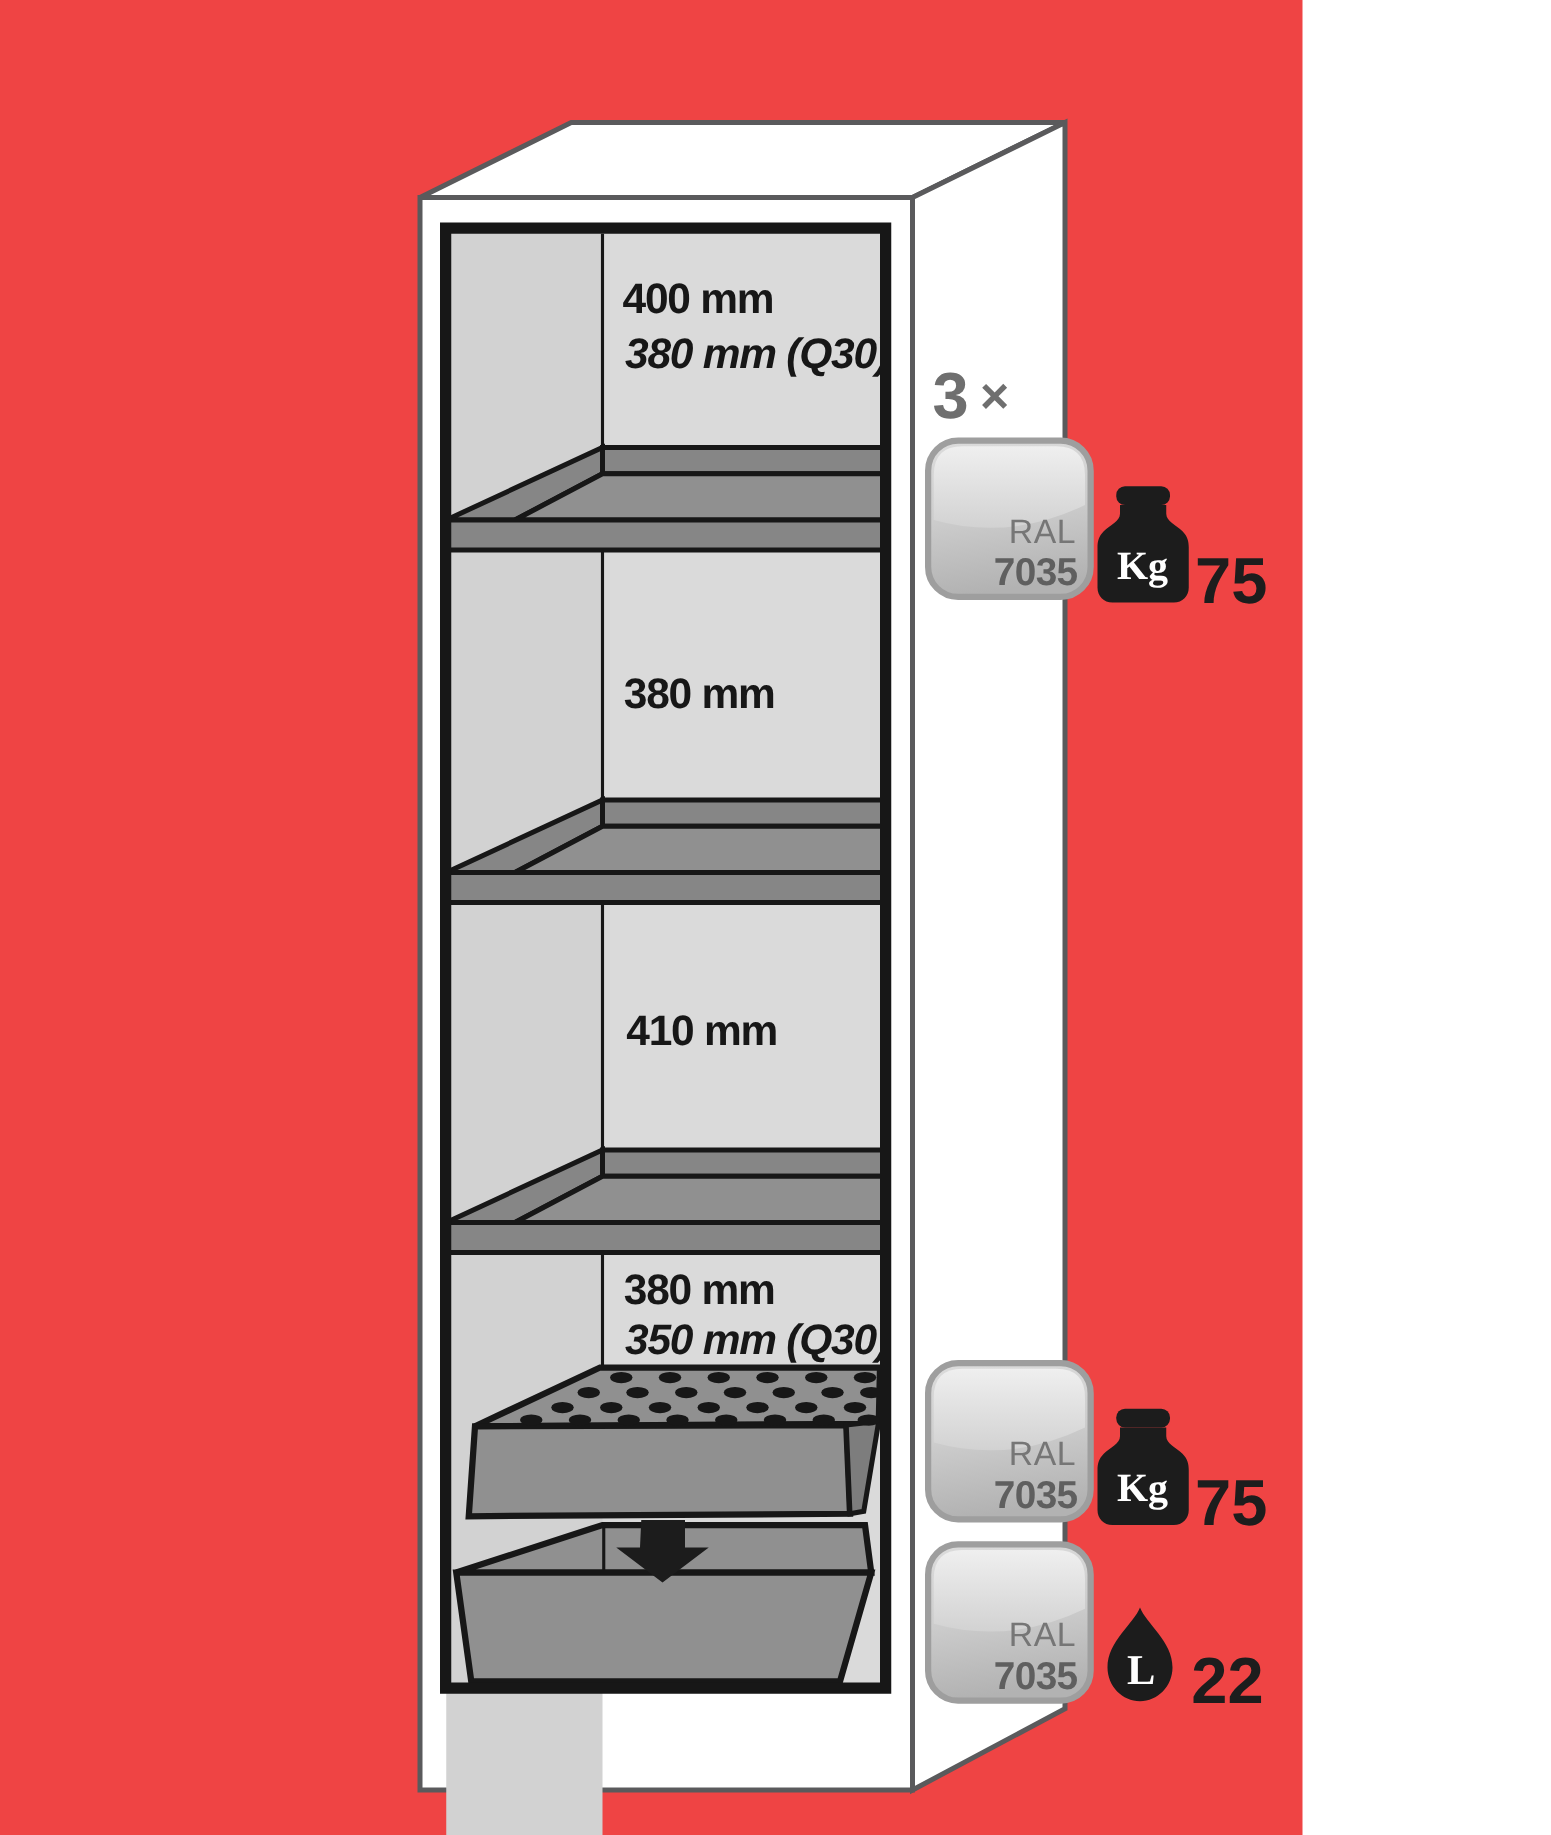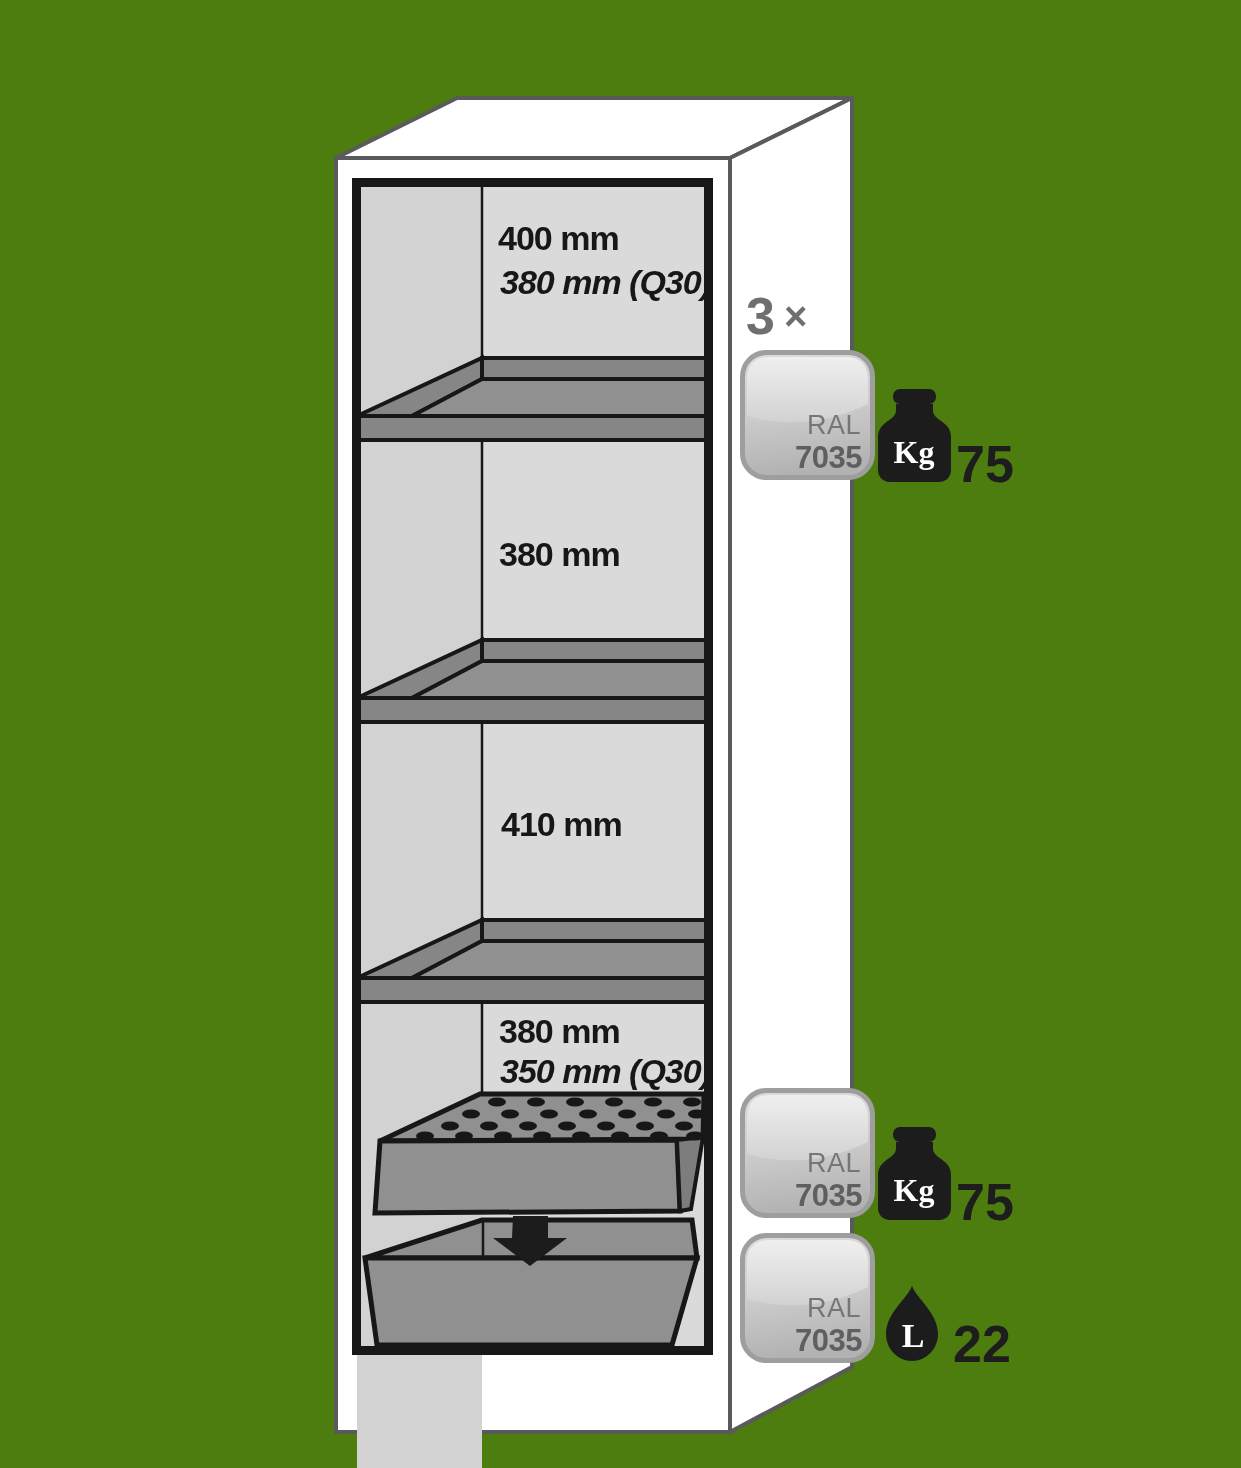--- a/index.html
+++ b/index.html
@@ -1,19 +1,19 @@
 <!DOCTYPE html>
 <html style="--cabinet_outline: #5a5a5c; --interior_back_wall: #dadada; --interior_side_wall: #d2d2d2; --shelf_gray: #909090; --shelf_dark_gray: #868686; --outline_black: #171717; --badge_border: #9e9e9e; --badge_text: #5f5f5f; --muted_text: #6f6f6f; --icon_black: #1c1c1c;"><head>
 <meta charset="utf-8">
 <style>
   html,body{margin:0;padding:0;background:#ffffff;}
   .stage{
     position:relative;
-    width:1241px;height:1468px;
-    background:#4d7c0f;
+    width:1042px;height:1468px;
+    background:#ef4444;
     font-family:"Liberation Sans", sans-serif;
     overflow:hidden;
   }
   svg{display:block;}
   
   .outer-face{fill:#ffffff;stroke:var(--cabinet_outline,#5a5a5c);stroke-width:4;stroke-linejoin:miter;}
   .interior-bg{fill:var(--interior_back_wall,#dadada);}
   .side-wall{fill:var(--interior_side_wall,#d2d2d2);}
   .divider{stroke:var(--outline_black,#1a1a1a);stroke-width:2.5;}
   .interior-border{fill:none;stroke:var(--outline_black,#161616);stroke-width:9;}

